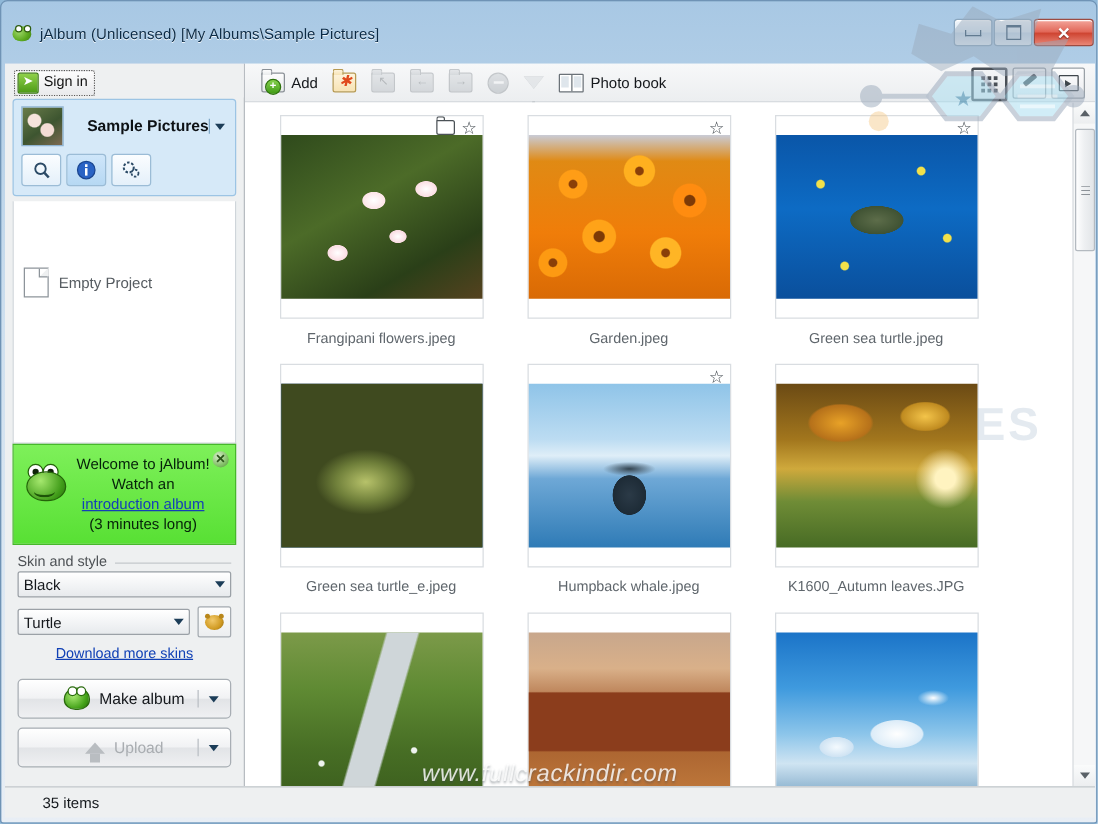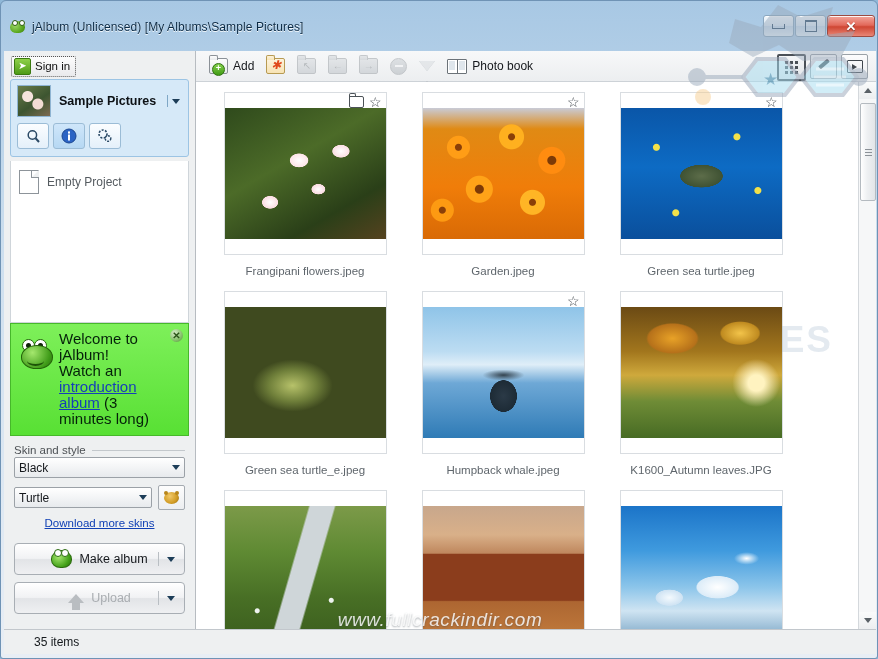--- a/index.html
+++ b/index.html
@@ -112,21 +112,21 @@
     color: #fff; font-size: 10px; line-height: 1;
   }
 
   #album-card {
     margin: 1px 6px 0 6px;
     border: 1px solid #9cc4e4;
     border-radius: 3px;
     background: #d6e9f8;
     padding: 5px 6px 7px 6px;
   }
-  #album-head { display: flex; align-items: center; }
+  #album-head { display: flex; align-items: center; text-align: right; }
   #album-thumb {
     width: 32px; height: 30px; flex: none;
     background:
       radial-gradient(circle at 30% 35%, #f6e3dc 0 5px, transparent 6px),
       radial-gradient(circle at 62% 60%, #f3dcd4 0 5px, transparent 6px),
       linear-gradient(145deg,#6a7c4a 0%, #3d5530 55%, #7d6a52 100%);
     border: 1px solid #8fb4d2;
   }
   #album-name {
     flex: 1; font-size: 12.5px; font-weight: bold; color: #0d1115;
@@ -150,21 +150,21 @@
   }
   .tool-btn.active { background: linear-gradient(180deg,#cfe6fa 0%,#b6d8f3 100%); }
 
   #project-list {
     flex: 1; background: #ffffff;
     margin: 4px 6px 0 6px; border: 1px solid #cfd5da; border-top: none;
     padding: 6px 0 0 0; overflow: hidden;
   }
   #project-item {
     display: flex; align-items: center; gap: 8px;
-    padding: 3px 8px; font-size: 12px; color: #555b60;
+    padding: 3px 8px; font-size: 12px; color: #555b60; margin-top: 44px;
   }
   .page-icon {
     width: 18px; height: 22px; flex: none; position: relative;
     background: #fff; border: 1px solid #8d949a;
   }
   .page-icon:after {
     content:""; position:absolute; right:-1px; top:-1px;
     border-width: 0 0 7px 7px; border-style: solid;
     border-color: transparent transparent #eef0f1 transparent;
     box-shadow: -1px 1px 0 #8d949a;
@@ -195,22 +195,23 @@
   #welcome-frog .eye.r { left: 15px; }
   #welcome-frog .eye i {
     position: absolute; left: 3px; top: 3px; width: 5px; height: 5px;
     border-radius: 50%; background: #10240a;
   }
   #welcome-frog .mouth {
     position: absolute; left: 8px; top: 17px; width: 17px; height: 8px;
     border-bottom: 2px solid #1d5408; border-radius: 0 0 50% 50%;
   }
   #welcome-text {
-    font-size: 15px; color: #05210a; line-height: 16px; flex: 1;
+    font-size: 12px; color: #05210a; line-height: 16px; flex: 1;
     padding-right: 10px;
+    text-align: center;
   }
   #welcome-link { color: #143fb8; text-decoration: underline; }
   #welcome-close {
     position: absolute; right: 5px; top: 5px;
     width: 13px; height: 13px; border-radius: 50%;
     background: radial-gradient(circle at 35% 30%, #d6ecc8 0%, #85c06a 60%, #4e8c35 100%);
     color: #2a5418; font-size: 10px; font-weight: bold; line-height: 13px;
     text-align: center;
   }
 

